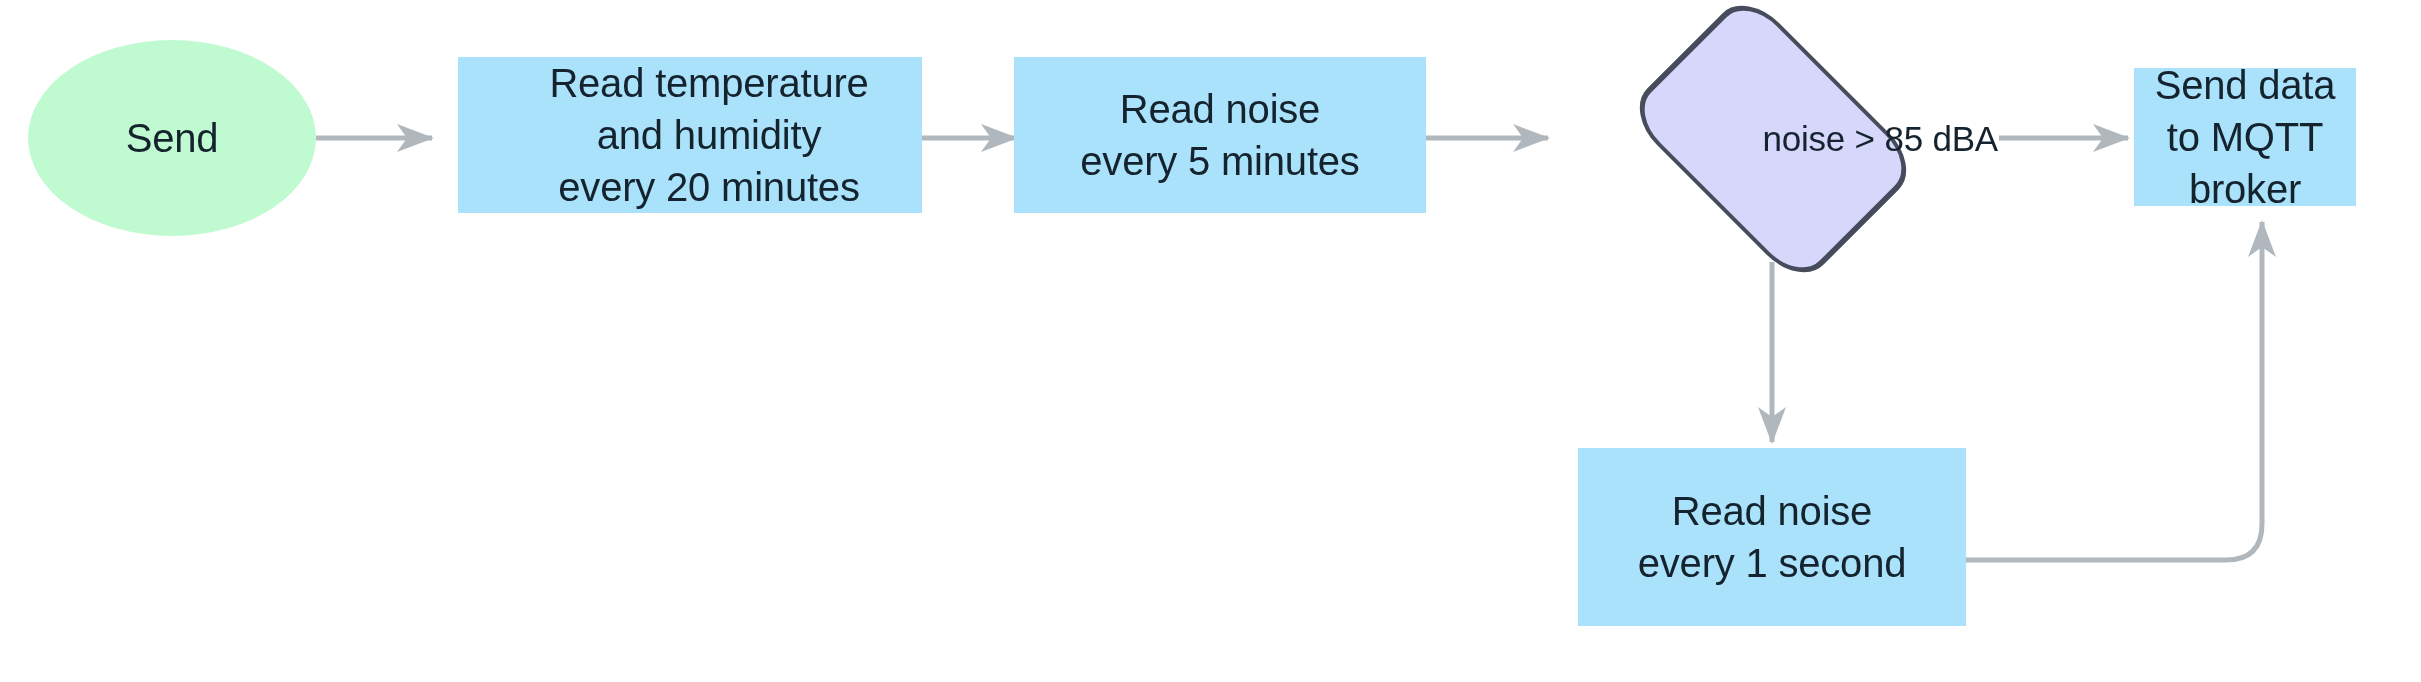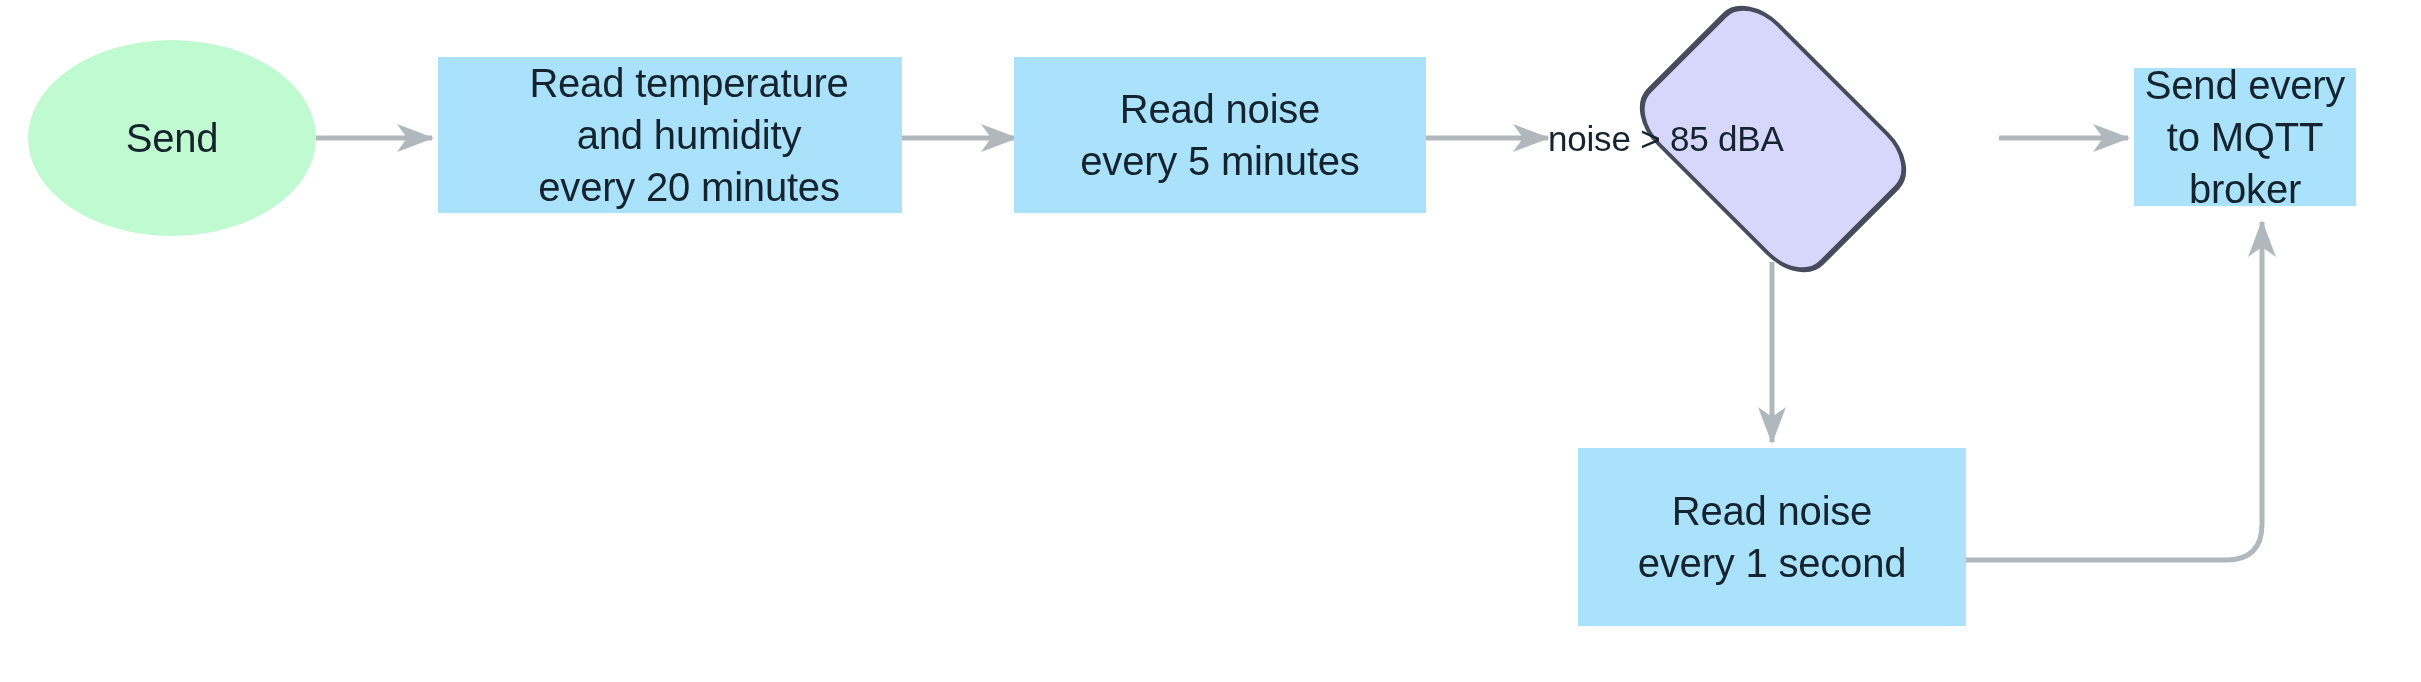--- a/index.html
+++ b/index.html
@@ -45,21 +45,21 @@
   }
   .node-process {
     background: #a9e2fa;
     font-size: 40px;
     padding: 6px 10px;
   }
   .node-decision-wrap {
     position: absolute;
     display: flex;
     align-items: center;
-    justify-content: flex-start;
+    justify-content: flex-end;
   }
   .node-decision-shape {
     position: absolute;
     left: 50%;
     top: 50%;
     border: 4px solid #474c5c;
     background: #d6d7fb;
     border-radius: 34px;
     box-sizing: border-box;
   }
@@ -106,39 +106,39 @@
 
     <g>
       <path d="M 1966 560 L 2226 560 Q 2262 560 2262 524 L 2262 222" fill="none" stroke="#b0b7bd" stroke-width="5" marker-end="url(#arrowhead)"></path>
     </g>
   </svg>
 
   <div class="node node-start" style="left:28px; top:40px; width:288px; height:196px;">
     <span>Send</span>
   </div>
 
-  <div class="node node-process" style="left:438px; top:57px; width:464px; height:156px;padding-left:48px;">
+  <div class="node node-process" style="left:458px; top:57px; width:464px; height:156px;padding-left:48px;">
     <span>Read temperature
 and humidity
 every 20 minutes</span>
   </div>
 
   <div class="node node-process" style="left:1014px; top:57px; width:412px; height:156px;">
     <span>Read noise
 every 5 minutes</span>
   </div>
 
   <div class="node-decision-wrap" style="left:1548px; top:14px; width:450px; height:250px;">
     <div class="node-decision-shape" style="width:178px; height:178px; margin-left:-89px; margin-top:-89px;
                 transform: rotate(45deg) scale(1.40, 0.97);"></div>
     <div class="node-decision-label">noise &gt; 85 dBA</div>
   </div>
 
   <div class="node node-process" style="left:2134px; top:68px; width:222px; height:138px;">
-    <span>Send every
+    <span>Send data
 to MQTT
 broker</span>
   </div>
 
   <div class="node node-process" style="left:1578px; top:448px; width:388px; height:178px;">
     <span>Read noise
 every 1 second</span>
   </div>
 
 </div>

